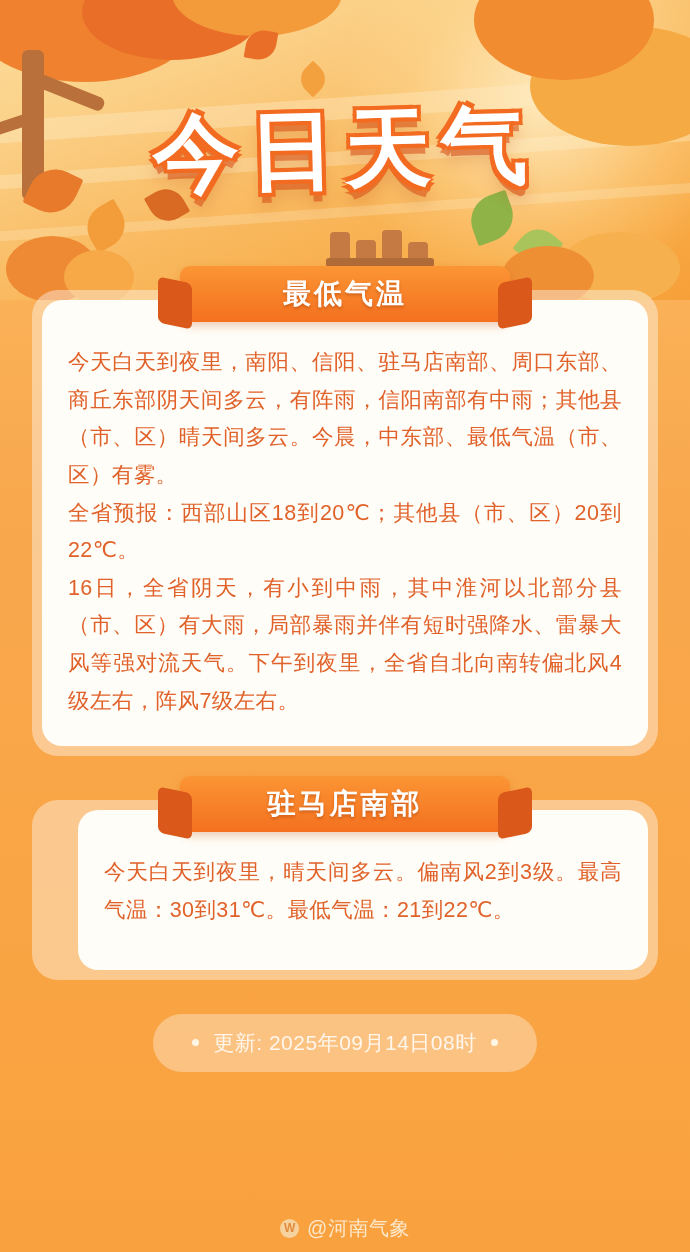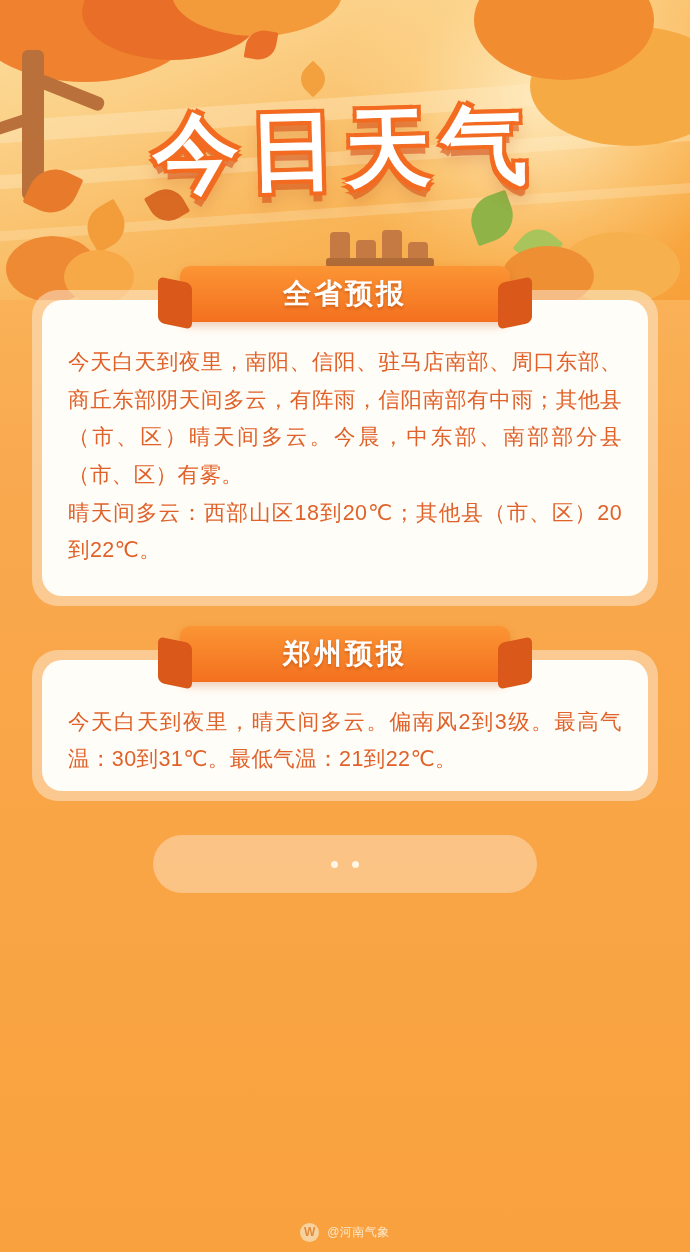--- a/index.html
+++ b/index.html
@@ -195,21 +195,21 @@
     width: 19px; height: 19px;
     border-radius: 50%;
     background: #f6d7a8;
     color: #e08a3c;
     font-size: 12px;
     line-height: 19px;
     text-align: center;
     font-weight: 700;
   }
   .footer-text {
-    font-size: 12px;
+    font-size: 20px;
     color: #fdeed6;
     letter-spacing: 0.5px;
   }
 </style>
 </head>
 <body>
 
 <div class="poster">
 
   <div class="hero">
@@ -250,43 +250,45 @@
   </div>
 
   <div class="title-wrap">
     <span class="main-title">今日天气</span>
   </div>
 
   <div class="content">
 
     <div class="card">
       <div class="ribbon">
-        <span class="ribbon-text">全省预报</span>
+        <span class="ribbon-text">最低气温</span>
       </div>
       <div class="card-inner">
         <div class="body-text">
-          <p>今天白天到夜里，南阳、信阳、驻马店南部、周口东部、商丘东部阴天间多云，有阵雨，信阳南部有中雨；其他县（市、区）晴天间多云。今晨，中东部、南部部分县（市、区）有雾。</p>
-          <p>晴天间多云：西部山区18到20℃；其他县（市、区）20到22℃。</p>
+          <p>今天白天到夜里，南阳、信阳、驻马店南部、周口东部、商丘东部阴天间多云，有阵雨，信阳南部有中雨；其他县（市、区）晴天间多云。今晨，中东部、最低气温（市、区）有雾。</p>
+          <p>全省预报：西部山区18到20℃；其他县（市、区）20到22℃。</p>
+          <p>16日，全省阴天，有小到中雨，其中淮河以北部分县（市、区）有大雨，局部暴雨并伴有短时强降水、雷暴大风等强对流天气。下午到夜里，全省自北向南转偏北风4级左右，阵风7级左右。</p>
         </div>
       </div>
     </div>
 
     <div class="card" style="margin-top:44px;">
       <div class="ribbon">
-        <span class="ribbon-text">郑州预报</span>
-      </div>
-      <div class="card-inner" style="padding-bottom:12px;">
+        <span class="ribbon-text">驻马店南部</span>
+      </div>
+      <div class="card-inner" style="padding-bottom:40px;margin-left:36px;">
         <div class="body-text">
           <p>今天白天到夜里，晴天间多云。偏南风2到3级。最高气温：30到31℃。最低气温：21到22℃。</p>
         </div>
       </div>
     </div>
 
     <div class="update-pill">
       <span class="dot"></span>
+      <span class="update-text">更新: 2025年09月14日08时</span>
       <span class="dot"></span>
     </div>
 
   </div>
 
   <div class="footer">
     <span class="weibo-badge">W</span>
     <span class="footer-text">@河南气象</span>
   </div>
 

